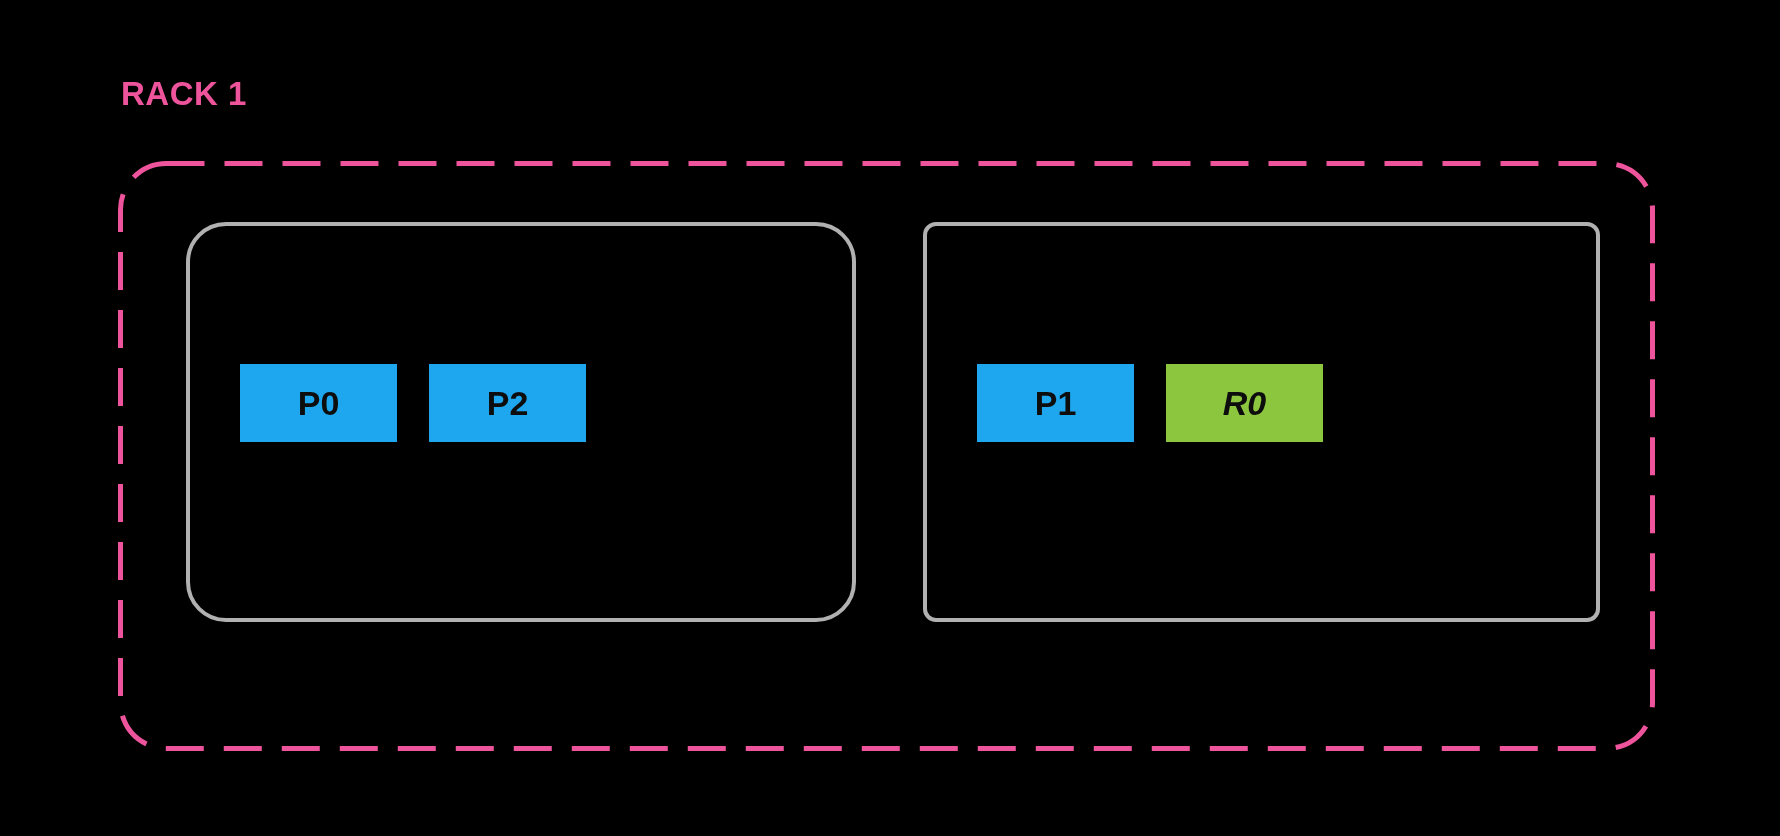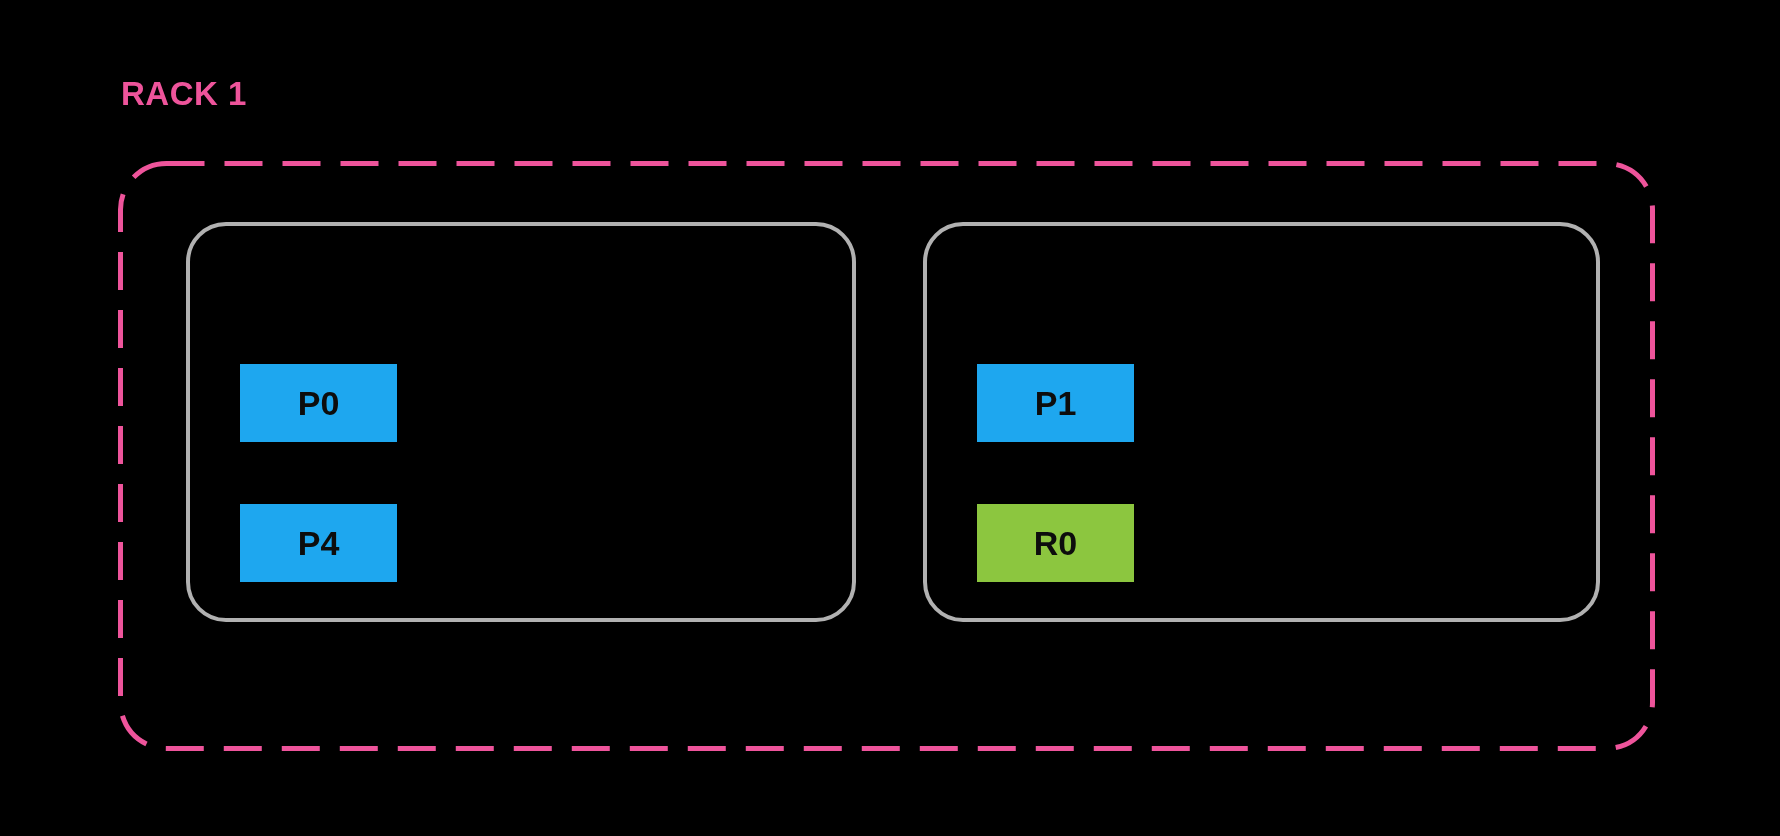--- a/index.html
+++ b/index.html
@@ -37,65 +37,64 @@
   .node {
     position: absolute;
     top: 222px;
     height: 400px;
     box-sizing: border-box;
     border: 4px solid var(--node_border, #b1b1b1);
     border-radius: 40px;
     background: transparent;
   }
   .node-1 { left: 186px;  width: 670px; }
-  .node-2 { left: 923px;  width: 677px; }
+  .node-2 { left: 923px;  width: 677px; border-radius: 13px; }
   .node-inner {
     box-sizing: border-box;
     padding: 138px 0 0 50px;
     display: flex;
     flex-direction: column;
     gap: 41px;
   }
   .shard-row {
     display: flex;
-    gap: 62px;
-    flex-direction: column;
+    gap: 32px;
   }
   .shard {
     width: 157px;
     height: 78px;
     display: flex;
     align-items: center;
     justify-content: center;
     font-size: 34px;
     font-weight: 700;
     color: var(--shard_text, #0d0d0d);
   }
   .shard[data-kind="primary"] { background: var(--primary, #1ea7ef); }
-  .shard[data-kind="replica"] { background: var(--replica, #8cc63f); }
+  .shard[data-kind="replica"] { background: var(--replica, #8cc63f); font-style: italic; }
 </style>
 </head>
 <body>
 
 <div class="page">
 
   <div class="rack-label">RACK 1</div>
 
   <svg class="rack-border" width="1537" height="590" viewBox="0 0 1537 590">
     <rect x="2.5" y="2.5" width="1532" height="585" rx="46" ry="46" fill="none" stroke="currentColor" stroke-width="5" stroke-dasharray="38 20" stroke-linecap="butt"></rect>
   </svg>
 
   <div class="node node-1">
     <div class="node-inner">
       <div class="shard-row">
         <div class="shard" data-kind="primary">
           <span>P0</span>
         </div>
         <div class="shard" data-kind="primary">
-          <span>P4</span>
+          <span>P2</span>
         </div>
       </div>
       <div class="shard-row">
       </div>
     </div>
   </div>
 
   <div class="node node-2">
     <div class="node-inner">
       <div class="shard-row">

